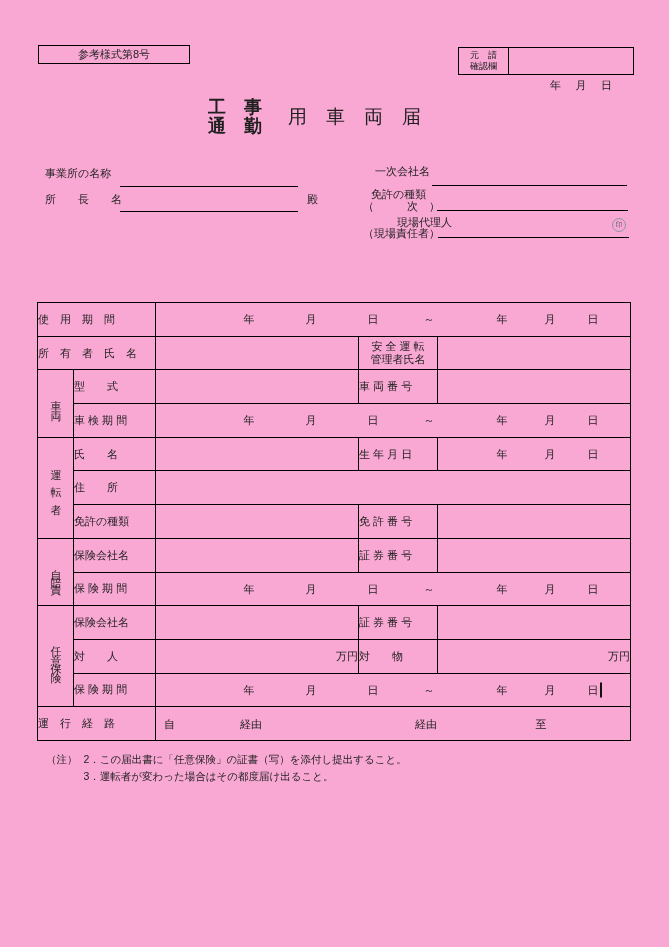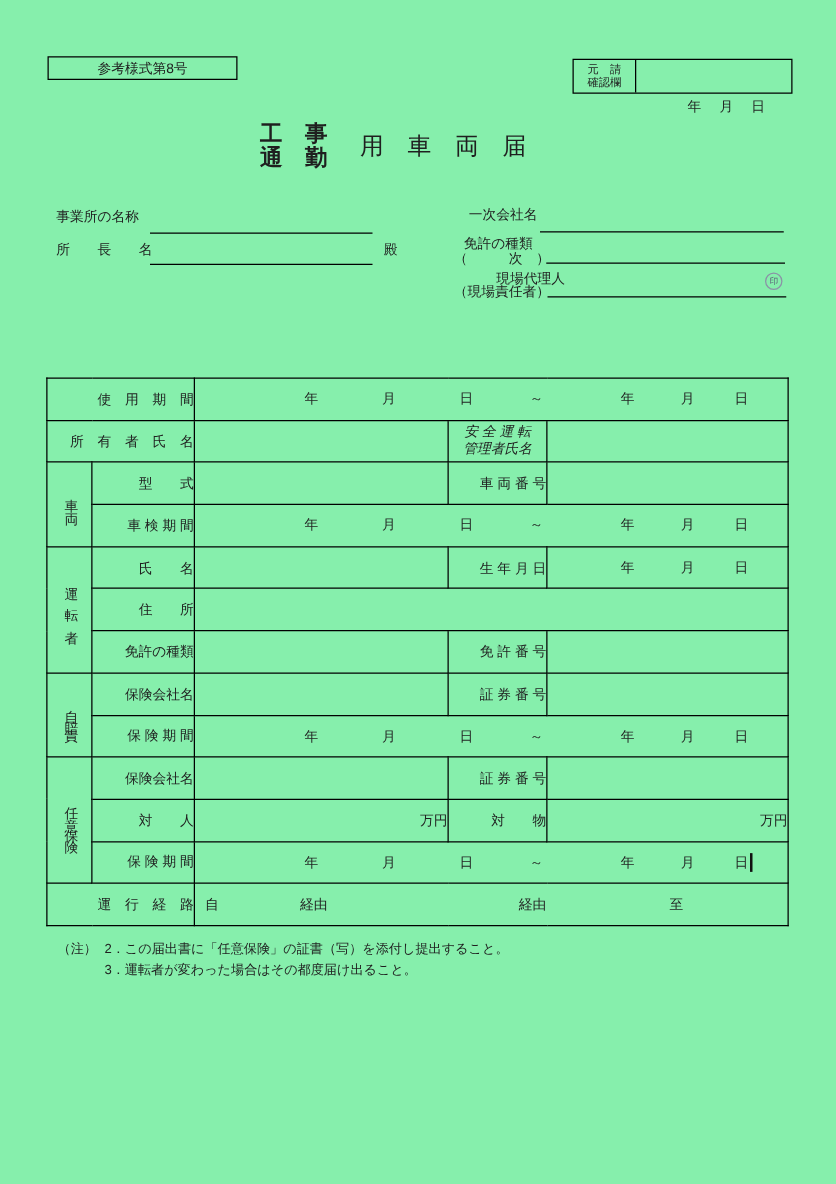--- a/index.html
+++ b/index.html
@@ -2,21 +2,21 @@
 <html><head>
 <meta charset="utf-8">
 <style>
   * { margin:0; padding:0; box-sizing:border-box; }
   html,body { background:#ffffff; }
   body {
     width:669px; height:947px;
     font-family:"Liberation Sans", sans-serif;
     color:#1f1f1f;
   }
-  .page { position:relative; width:669px; height:947px; background:#86efac; overflow:hidden; }
+  .page { position:relative; width:669px; height:947px; background:#f9a8d4; overflow:hidden; }
   .abs { position:absolute; }
 
   
   .form-code { left:38px; top:45px; width:152px; height:19px; border:1px solid #000;
                display:flex; align-items:center; justify-content:center; font-size:11px; }
 
   
   .cbox { left:458px; top:47px; width:176px; height:28px; border:1px solid #000; display:flex; }
   .cbox .cb-label { width:50px; border-right:1px solid #000; display:flex; flex-direction:column;
                     align-items:center; justify-content:center; font-size:9px; line-height:11px; }
@@ -35,28 +35,28 @@
   .seal { left:612px; top:218px; width:14px; height:14px; border:1px solid #8a93a6; border-radius:50%;
           display:flex; align-items:center; justify-content:center; font-size:7px; color:#5c6579; }
 
   .intro { left:104px; top:265px; font-size:11px; white-space:nowrap; }
 
   
   table.form { position:absolute; left:37px; top:302px; width:593px;
                border-collapse:collapse; table-layout:fixed; }
   table.form tr { height:33.7px; }
   table.form td { border:1px solid #000; font-size:11px; vertical-align:middle; padding:0; position:relative; }
-  td.lab { text-align:right; white-space:nowrap; }
+  td.lab { text-align:left; white-space:nowrap; }
   td.glab { text-align:center; }
   .v { writing-mode:vertical-rl; text-orientation:upright; display:inline-block; }
   .g2 { letter-spacing:12px; }
   .g3 { letter-spacing:17px; }
   .g3b { letter-spacing:7px; }
   .g4 { letter-spacing:9px; }
-  td.small2 { font-size:10px; line-height:13px; text-align:center;font-style:italic; }
+  td.small2 { font-size:10px; line-height:13px; text-align:center; }
   td.yen { text-align:right; padding-right:6px; }
   .drow .s, .rel .s { position:absolute; top:50%; transform:translate(-50%,-50%); white-space:nowrap; }
   .p1{left:93px} .p2{left:155px} .p3{left:217px} .p4{left:273px} .p5{left:346px} .p6{left:394px} .p7{left:437px}
   .q1{left:64px} .q2{left:112px} .q3{left:155px}
   .r-from { position:absolute; left:8px; top:50%; transform:translateY(-50%); }
   .r-via1{left:95px} .r-via2{left:270px} .r-to{left:385px}
   .caret { position:absolute; left:444px; top:50%; transform:translateY(-50%);
            width:2px; height:15px; background:#111; }
 
   

